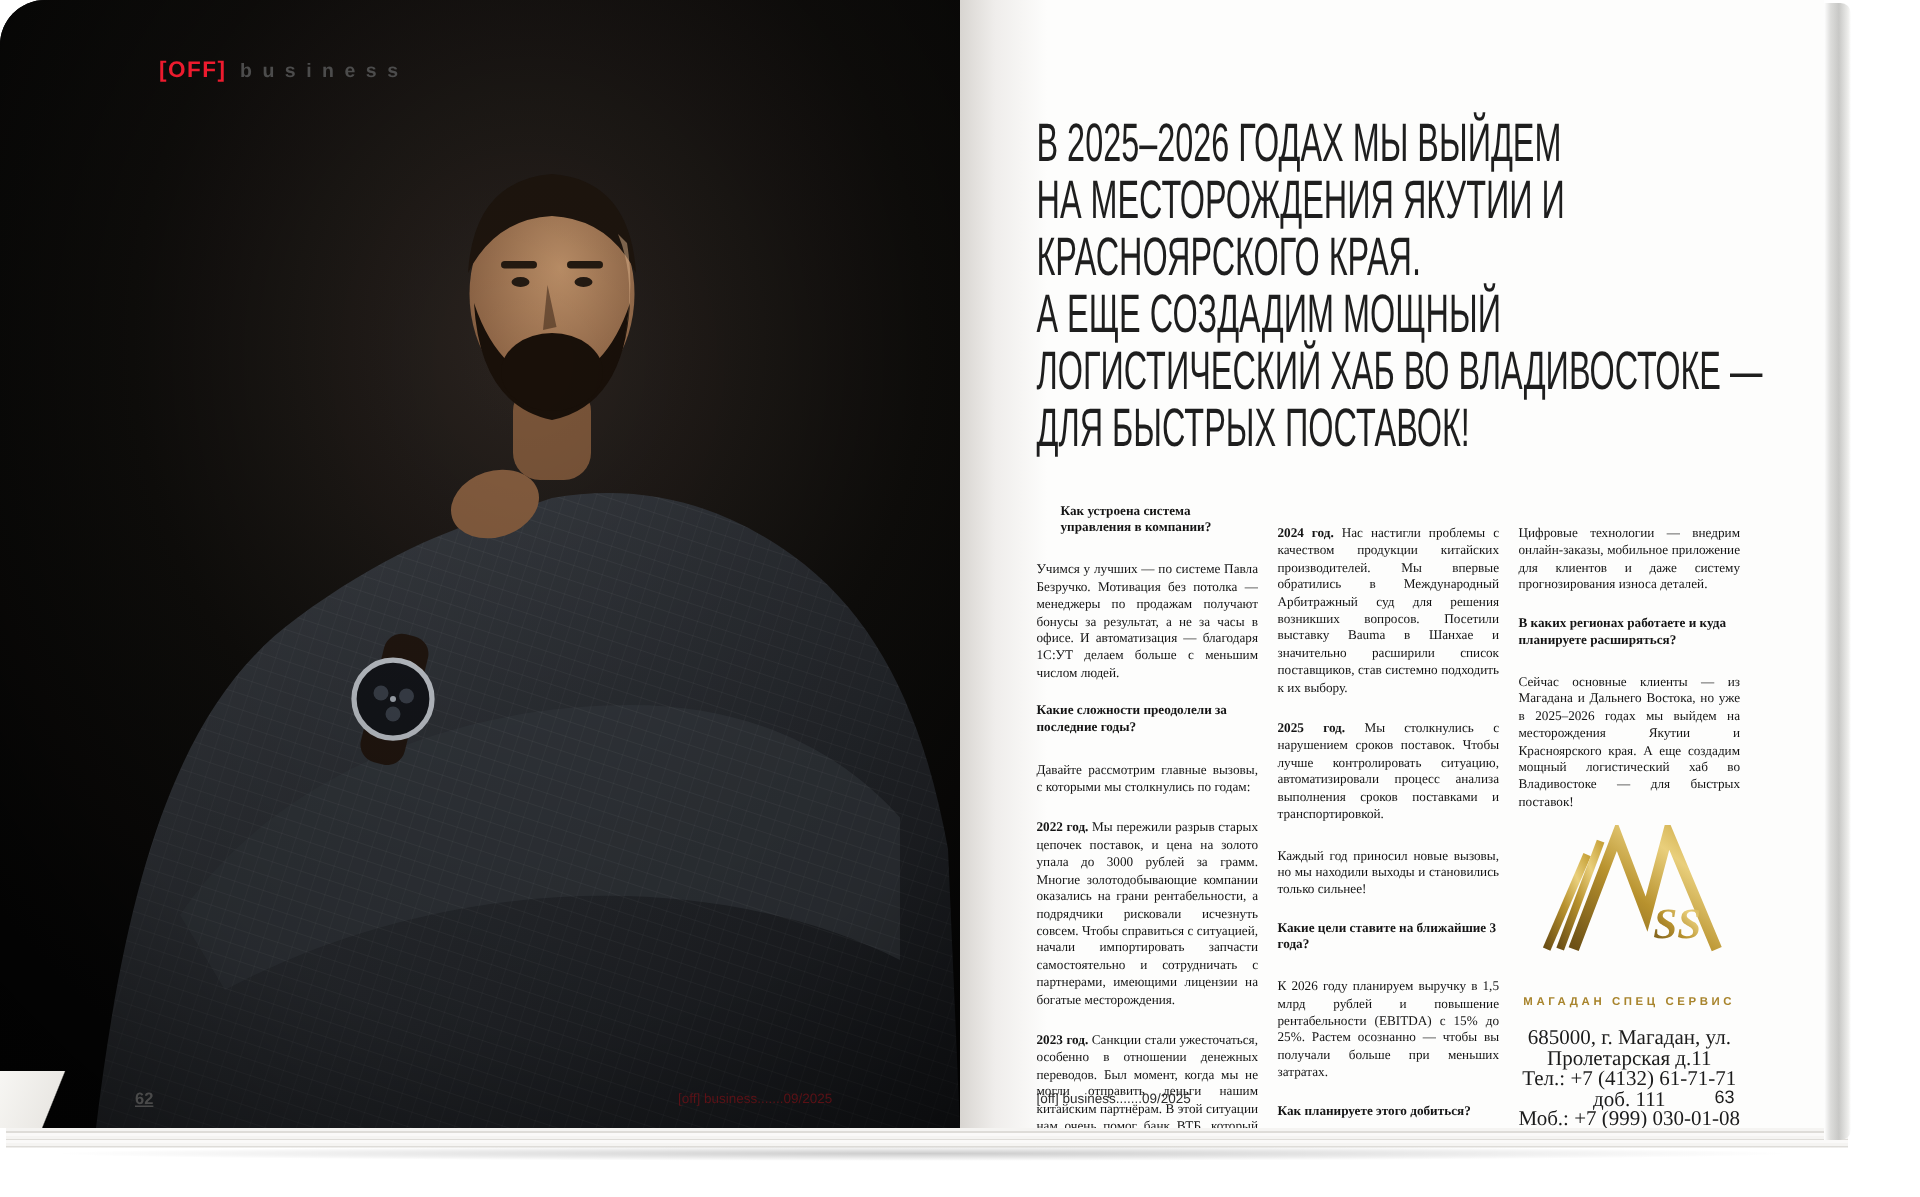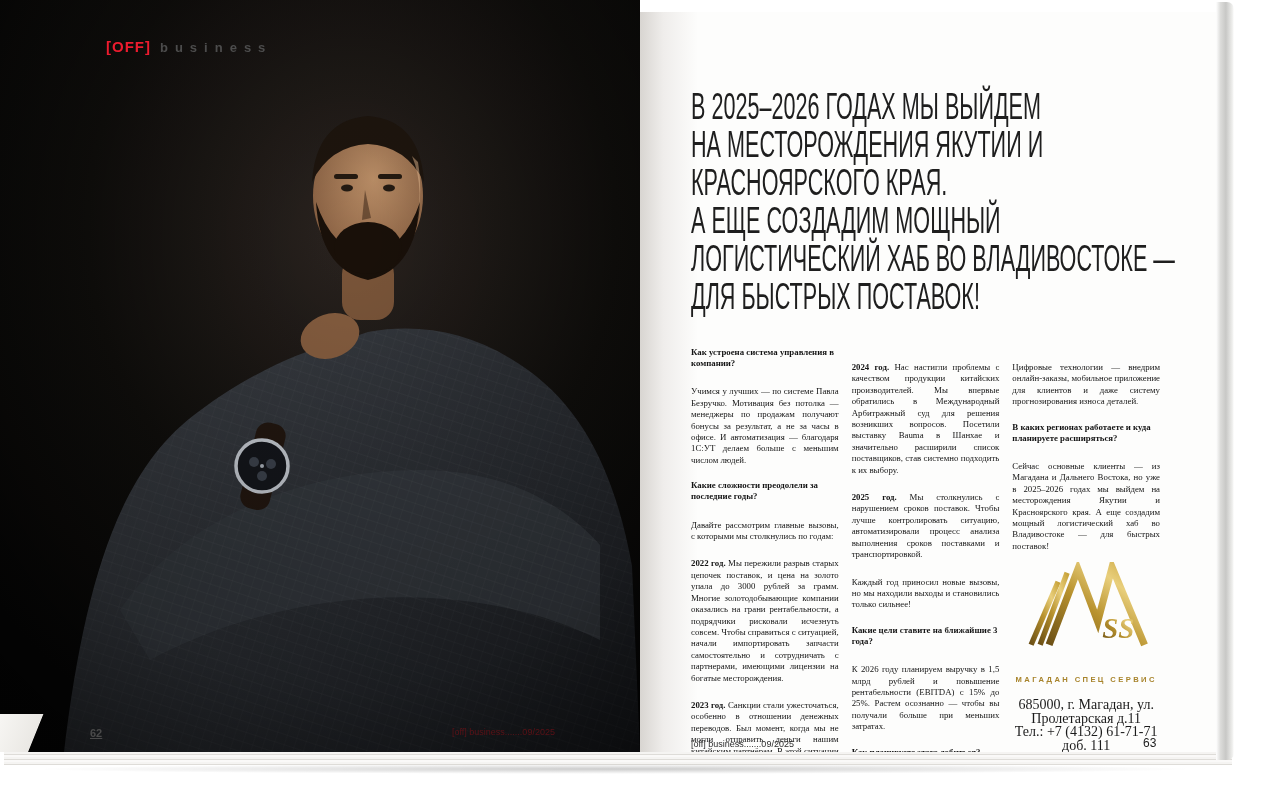--- a/index.html
+++ b/index.html
@@ -1,42 +1,42 @@
 <!DOCTYPE html>
 <html><head>
 <meta charset="utf-8">
 <style>
   html,body{margin:0;padding:0;background:#ffffff;}
   .canvas{position:relative;width:1280px;height:798px;background:#ffffff;overflow:hidden;
-          font-family:"Liberation Serif",serif;}
+          font-family:"Liberation Serif",serif;border-radius:30px;}
 
   
   .page-left{position:absolute;left:0;top:0;width:640px;height:752px;background:#080808;overflow:hidden;}
   .brand{position:absolute;left:106px;top:38px;font-family:"Liberation Sans",sans-serif;white-space:nowrap;}
   .brand .off{color:#ed1b2e;font-weight:800;font-size:15px;letter-spacing:1px;}
   .brand .word{color:#4c4c4c;font-weight:700;font-size:13px;letter-spacing:7px;margin-left:9px;}
   .pn62{position:absolute;left:90px;top:727px;color:#4a4a4a;font-family:"Liberation Sans",sans-serif;
         font-weight:700;font-size:11px;text-decoration:underline;}
   .spine-footer{position:absolute;left:452px;top:727px;color:#7a1016;opacity:.7;
         font-family:"Liberation Sans",sans-serif;font-size:9px;white-space:nowrap;}
   .corner-curl{position:absolute;left:0;top:714px;width:78px;height:38px;z-index:5;
         background:linear-gradient(112deg,#f7f6f3 0%,#eae8e4 46%,rgba(0,0,0,0) 47%);}
 
   
-  .page-right{position:absolute;left:640px;top:12px;width:576px;height:752px;background:#fdfdfc;overflow:hidden;}
+  .page-right{position:absolute;left:640px;top:0;width:576px;height:752px;background:#fdfdfc;overflow:hidden;}
   .page-right .spine-shadow{position:absolute;left:0;top:0;width:58px;height:100%;
         background:linear-gradient(to right,#d8d5d1 0%,#efedeb 40%,rgba(253,253,252,0) 100%);}
   .headline{position:absolute;left:51px;top:76px;color:#1e1e1e;
         font-family:"Liberation Sans",sans-serif;font-weight:400;font-size:36px;line-height:38px;
         transform:scaleX(.60);transform-origin:left top;white-space:nowrap;letter-spacing:0;}
   .cols{position:absolute;left:51px;top:334px;width:469px;display:flex;gap:13px;}
   .col{width:148px;font-size:8.8px;line-height:11.4px;text-align:justify;color:#141414;}
   .col p{margin:16px 0 4px 0;}
   .col p.q{font-weight:700;text-align:left;margin:14px 0 17px 0;line-height:11.2px;}
-  .col p.q:first-child{margin-top:1px;}
+  .col p.q:first-child{margin-top:1px;margin-left:16px;}
   .col b{font-weight:700;}
 
   .logo-wrap{margin-top:10px;text-align:center;}
   .logo-caption{font-family:"Liberation Sans",sans-serif;font-size:7.6px;font-weight:700;
         letter-spacing:2.4px;color:#a8842c;text-align:center;margin-top:18px;white-space:nowrap;}
   .contacts{margin-top:13px;text-align:center;font-size:14px;line-height:13.5px;color:#1b1b1b;}
 
   .footer-right{position:absolute;left:51px;top:727px;font-family:"Liberation Sans",sans-serif;
         font-size:9px;color:#2d2d2d;white-space:nowrap;}
   .pn63{position:absolute;left:503px;top:724px;font-family:"Liberation Sans",sans-serif;

